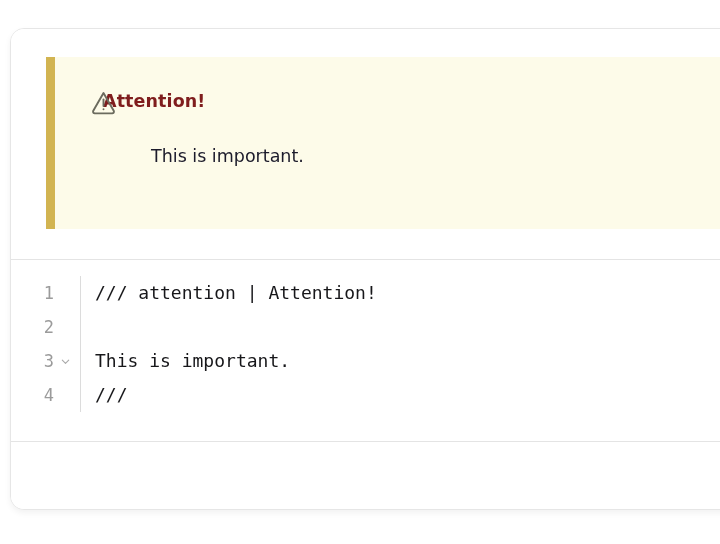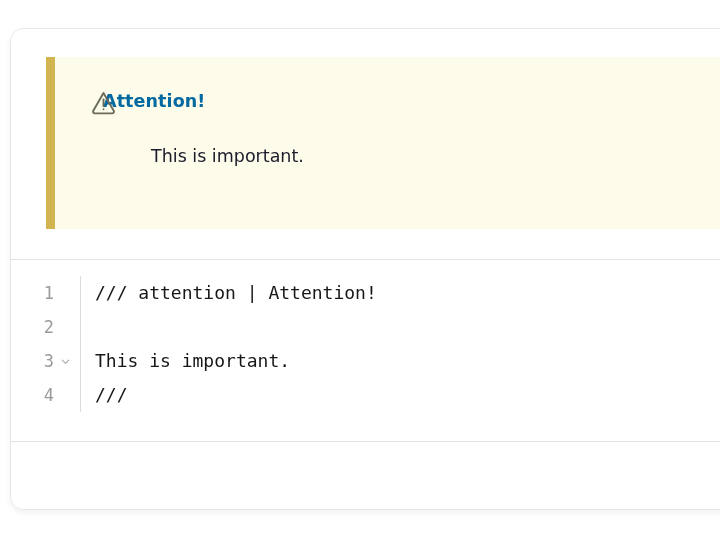--- a/index.html
+++ b/index.html
@@ -75,21 +75,21 @@
     position: absolute;
     left: 35px;
     top: 32px;
     width: 27px;
     height: 27px;
   }
 
   #admonition-title {
     font-size: 17.5px;
     font-weight: bold;
-    color: #0369a1;
+    color: #7f1d1d;
     letter-spacing: 0.1px;
     line-height: 1;
   }
 
   #admonition-text {
     padding-left: 96px;
     margin-top: 29px;
     font-size: 17.5px;
     color: #1c1b2b;
     line-height: 1.2;

